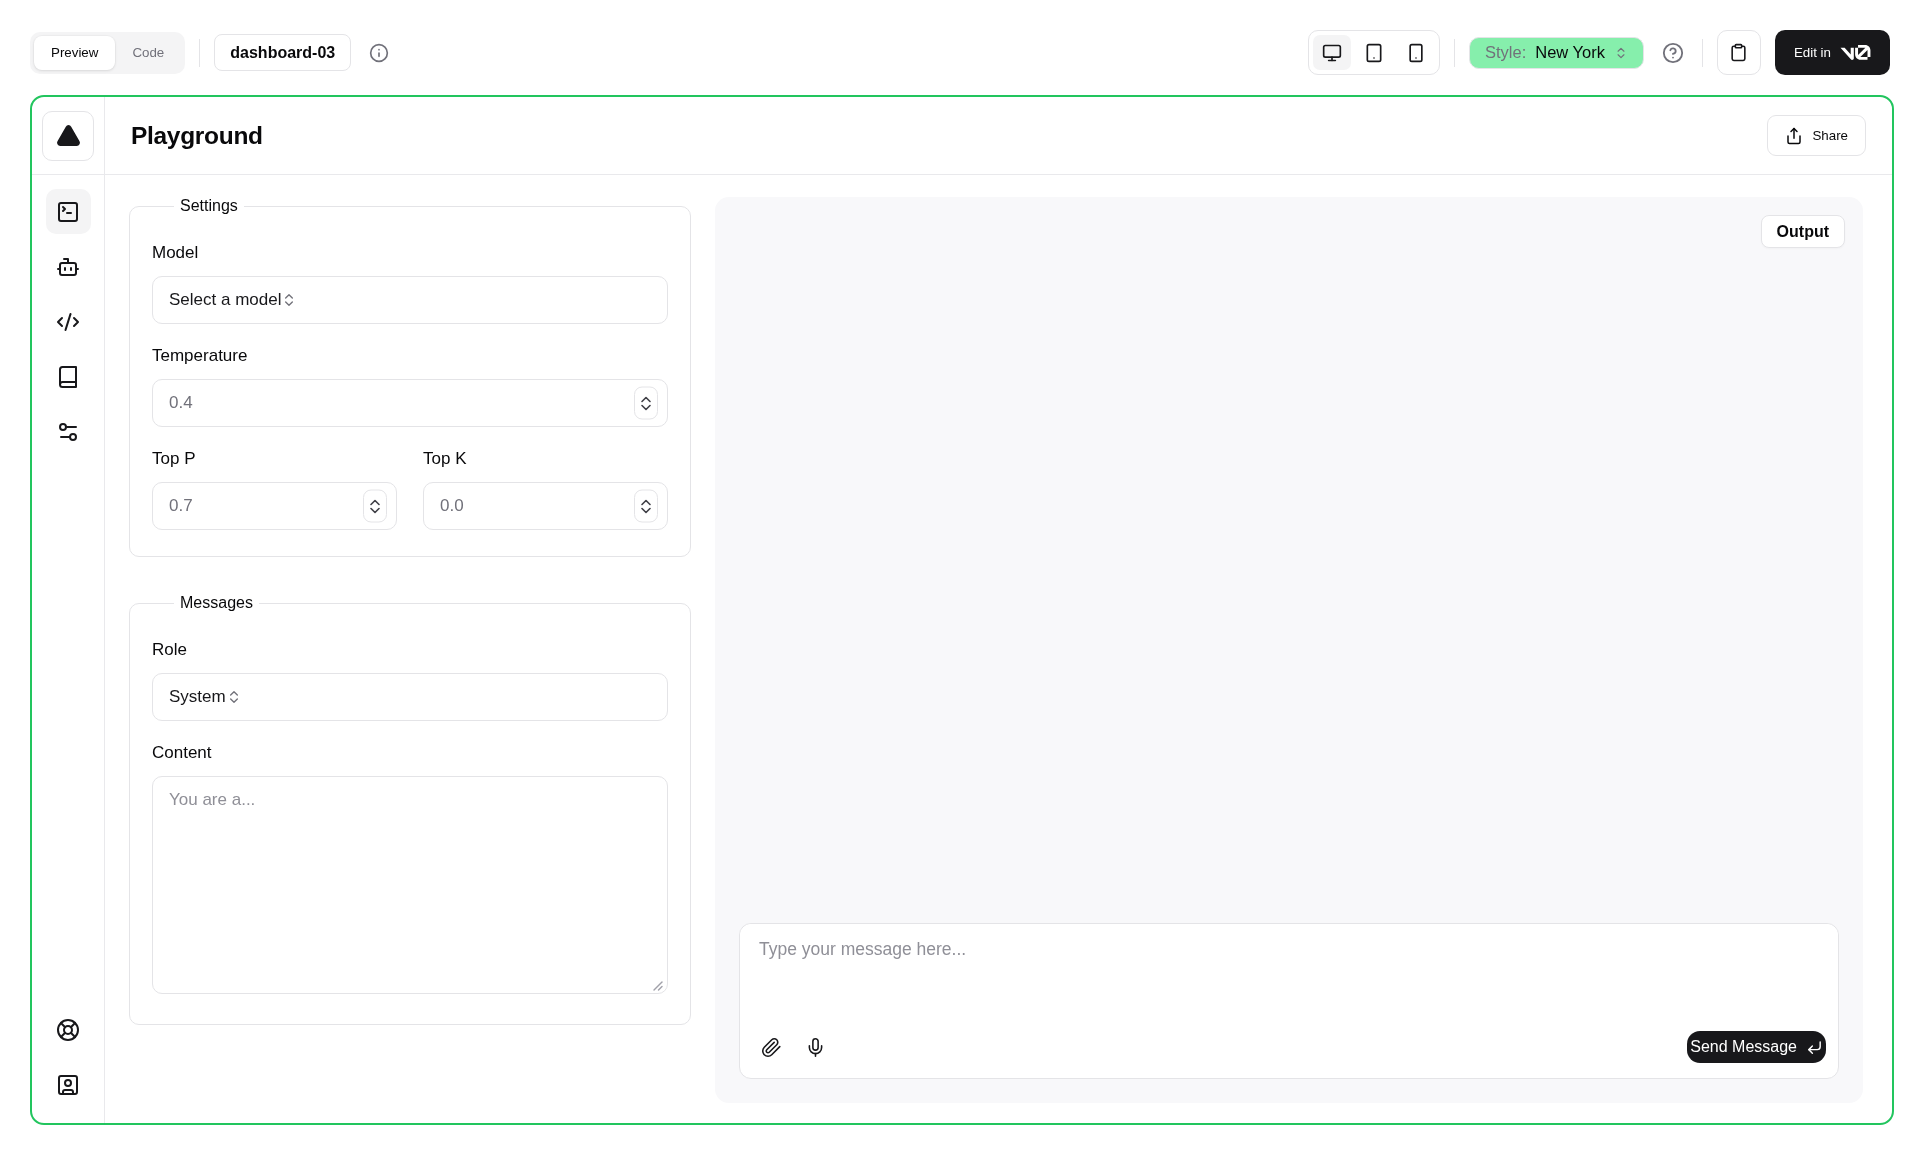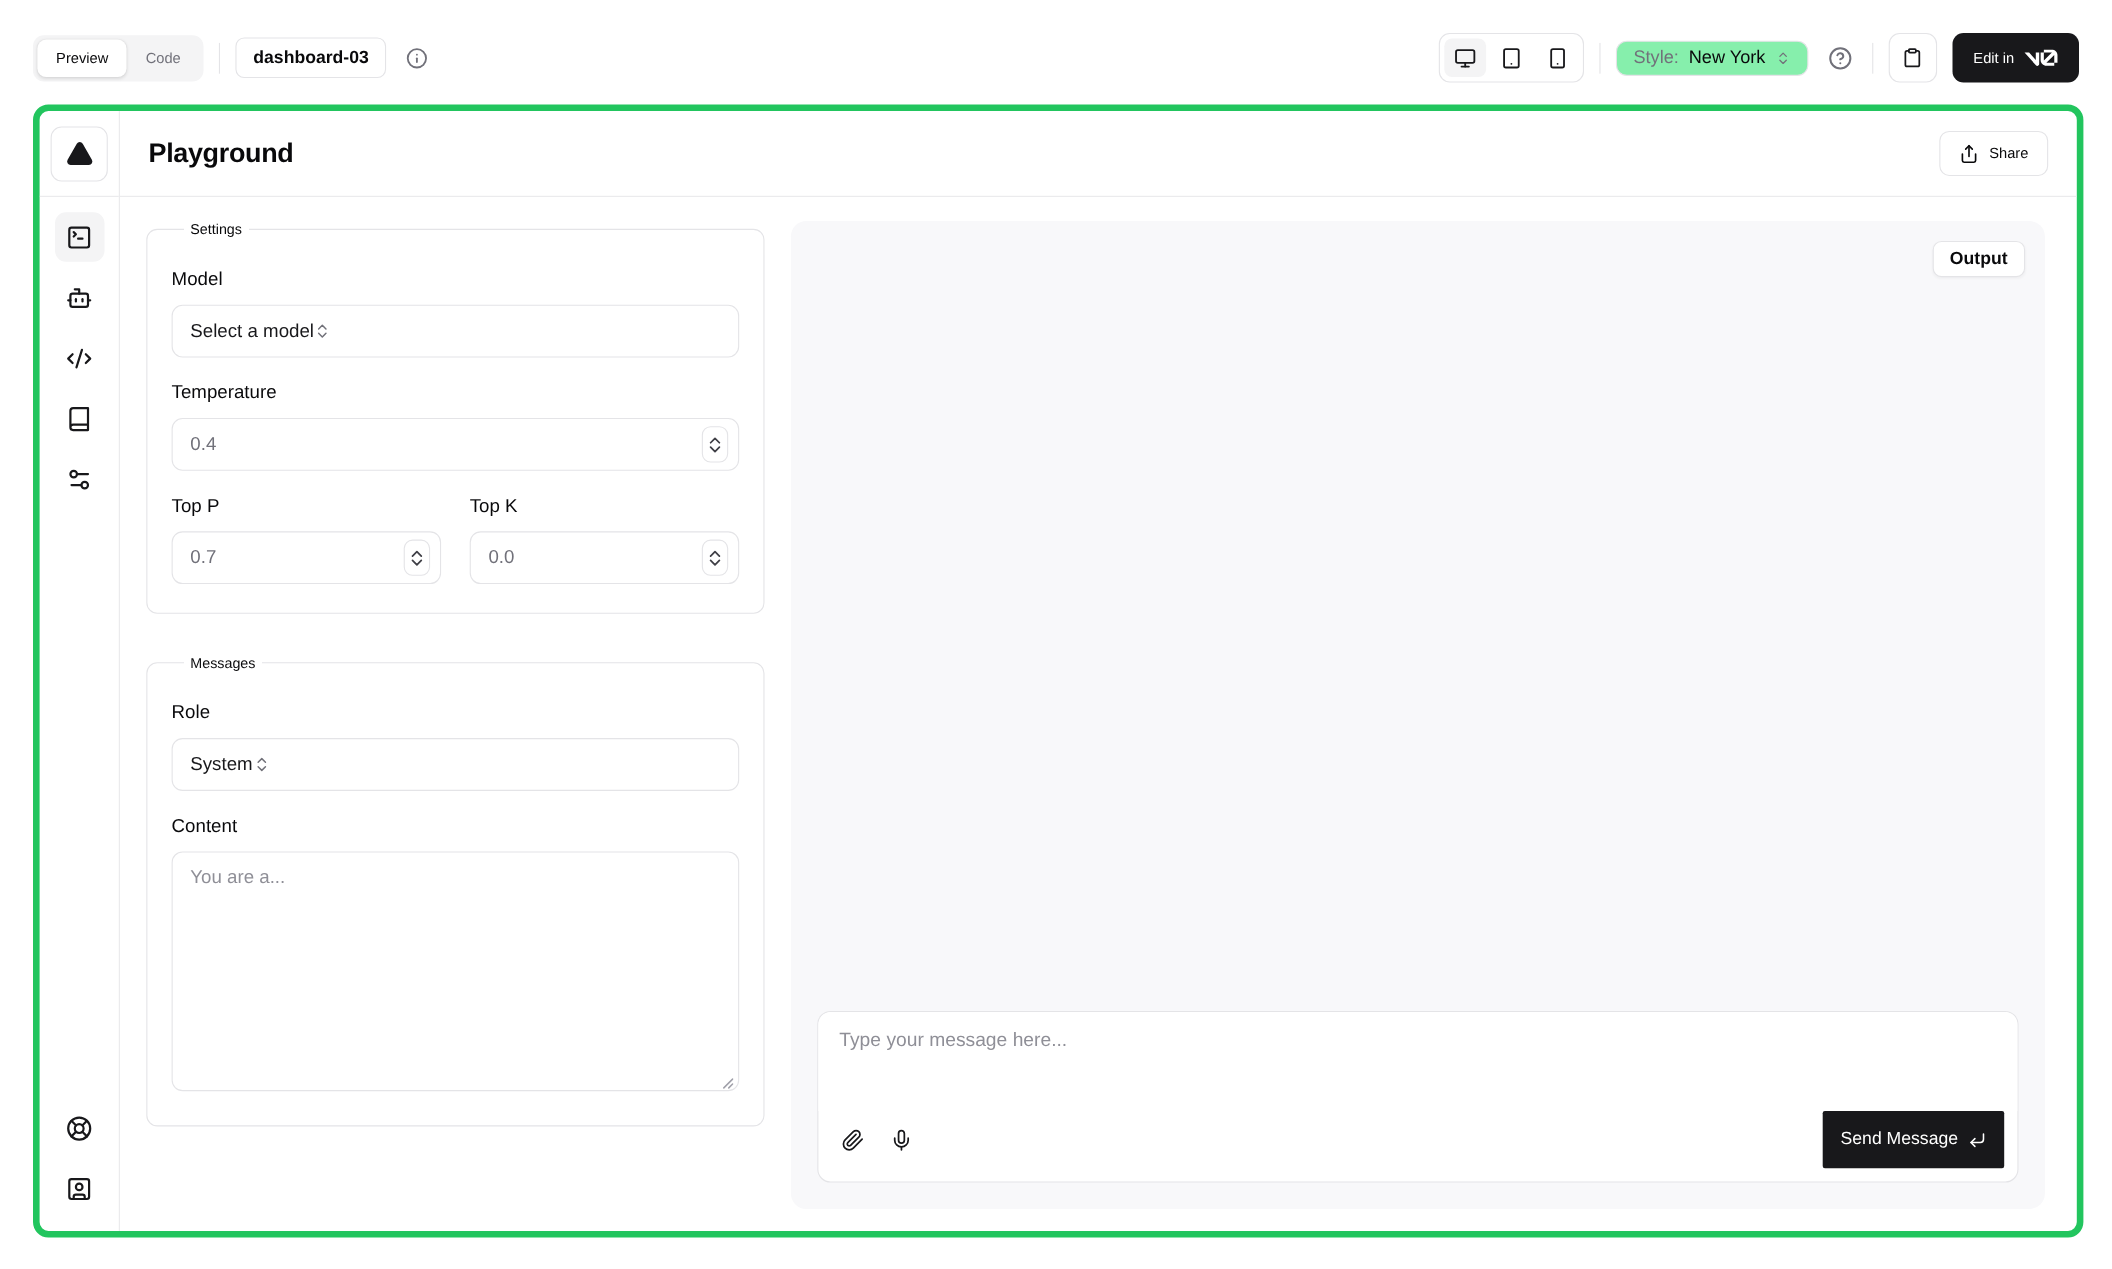--- a/index.html
+++ b/index.html
@@ -29,21 +29,21 @@
   .style-select { display:flex; align-items:center; gap:9px; border:1px solid #e4e4e7; background:#86efac; border-radius:10px;
                   height:32px; padding:0 15px; font-family:inherit; font-size:16.5px; cursor:pointer; }
   .style-select .lbl { color:#71717a; }
   .style-select .val { color:#09090b; font-weight:500; }
   .outline-ic { border:1px solid #e4e4e7; background:#fff; border-radius:10px; width:44px; height:45px;
                 display:flex; align-items:center; justify-content:center; color:#18181b; cursor:pointer; }
   .btn-dark { background:#18181b; color:#fff; border:none; border-radius:10px; height:45px; padding:16px 19px;
               display:inline-flex; align-items:center; gap:9px; font:500 16.5px/1 inherit; font-family:inherit; cursor:pointer; }
 
   
-  .app-card { margin:0 26px 0 30px; height:1030px; border:6px solid #22c55e; border-radius:14px; display:flex; overflow:hidden; background:#fff; }
+  .app-card { margin:0 26px 0 30px; height:1030px; border:2px solid #22c55e; border-radius:14px; display:flex; overflow:hidden; background:#fff; }
 
   
   .side { width:73px; border-right:1px solid #e9e9ec; display:flex; flex-direction:column; align-items:center; }
   .logo-box { height:78px; width:100%; border-bottom:1px solid #e9e9ec; display:flex; align-items:center; justify-content:center; }
   .logo-btn { width:52px; height:50px; border:1px solid #e4e4e7; border-radius:10px; background:#fff; color:#18181b;
               display:flex; align-items:center; justify-content:center; cursor:pointer; }
   .nav { display:grid; gap:10px; padding:14px 0; justify-items:center; }
   .nav-btn { width:45px; height:45px; border:none; background:transparent; border-radius:10px; color:#18181b;
              display:flex; align-items:center; justify-content:center; cursor:pointer; }
   .nav-btn.active { background:#f4f4f5; }
@@ -55,21 +55,21 @@
   .hdr h1 { font-size:24.5px; font-weight:700; letter-spacing:-0.3px; }
   .share-btn { border:1px solid #e4e4e7; background:#fff; border-radius:9px; height:41px; padding:0 17px;
                display:inline-flex; align-items:center; gap:9px; font:500 16.5px/1 inherit; font-family:inherit; cursor:pointer; color:#09090b; }
 
   .content { flex:1; display:flex; gap:24px; padding:22px 29px 20px 24px; min-height:0; }
 
   
   .col-left { width:562px; flex:0 0 562px; display:flex; flex-direction:column; }
   fieldset { border:1px solid #e4e4e7; border-radius:10px; padding:20px 22px 26px; background:#fff; }
   fieldset + fieldset { margin-top:37px; }
-  legend { font-size:13px; font-weight:500; padding:0 6px; margin-left:11px; }
+  legend { font-size:16px; font-weight:500; padding:0 6px; margin-left:22px; }
   .field { margin-top:22px; }
   .field label { display:block; font-size:17px; font-weight:500; margin-bottom:13px; }
   .select { width:100%; height:48px; border:1px solid #e4e4e7; border-radius:10px; background:#fff; padding:0 16px;
             display:flex; align-items:center; font-family:inherit; font-size:17px; color:#18181b; cursor:pointer; }
   .select .chev { color:#717179; }
   .num-wrap { position:relative; }
   .num-wrap input { width:100%; height:48px; border:1px solid #e4e4e7; border-radius:10px; padding:0 60px 0 16px;
                     font-family:inherit; font-size:17px; color:#71717a; background:#fff; outline:none; }
   .stepper { position:absolute; right:10px; top:50%; transform:translateY(-50%); width:24px; height:33px;
              border:1px solid #e4e4e7; border-radius:8px; background:#fff; display:flex; align-items:center; justify-content:center;
@@ -85,21 +85,21 @@
   .output-panel { flex:1; background:#f8f8fa; border-radius:14px; position:relative; display:flex; flex-direction:column;
                   justify-content:flex-end; padding:24px; min-width:0; }
   .output-badge { position:absolute; top:18px; right:18px; height:33px; border-radius:8px; font-size:16px; font-weight:700;
                   box-shadow:0 1px 2px rgba(0,0,0,.03); }
   .chat-card { background:#fff; border:1px solid #e4e4e7; border-radius:12px; height:156px; display:flex; flex-direction:column; }
   .chat-card textarea { flex:1; border:none; resize:none; outline:none; border-radius:12px 12px 0 0; padding:15px 19px;
                         font-family:inherit; font-size:17.5px; color:#18181b; }
   .chat-actions { display:flex; align-items:center; gap:6px; padding:0 12px 12px 12px; }
   .chat-ic { width:38px; height:38px; border:none; background:transparent; border-radius:8px; color:#18181b;
              display:flex; align-items:center; justify-content:center; cursor:pointer; }
-  .send-btn { margin-left:auto; height:52px; border-radius:2px; padding:0 16px; font-size:16px; }
+  .send-btn { margin-left:auto; height:32px; border-radius:13px; padding:0 3px; font-size:16px; }
 </style>
 </head>
 <body>
 
 <div class="screen">
 
   <div class="toolbar">
     <div class="tabs">
       <button class="tab active">Preview</button>
       <button class="tab">Code</button>

